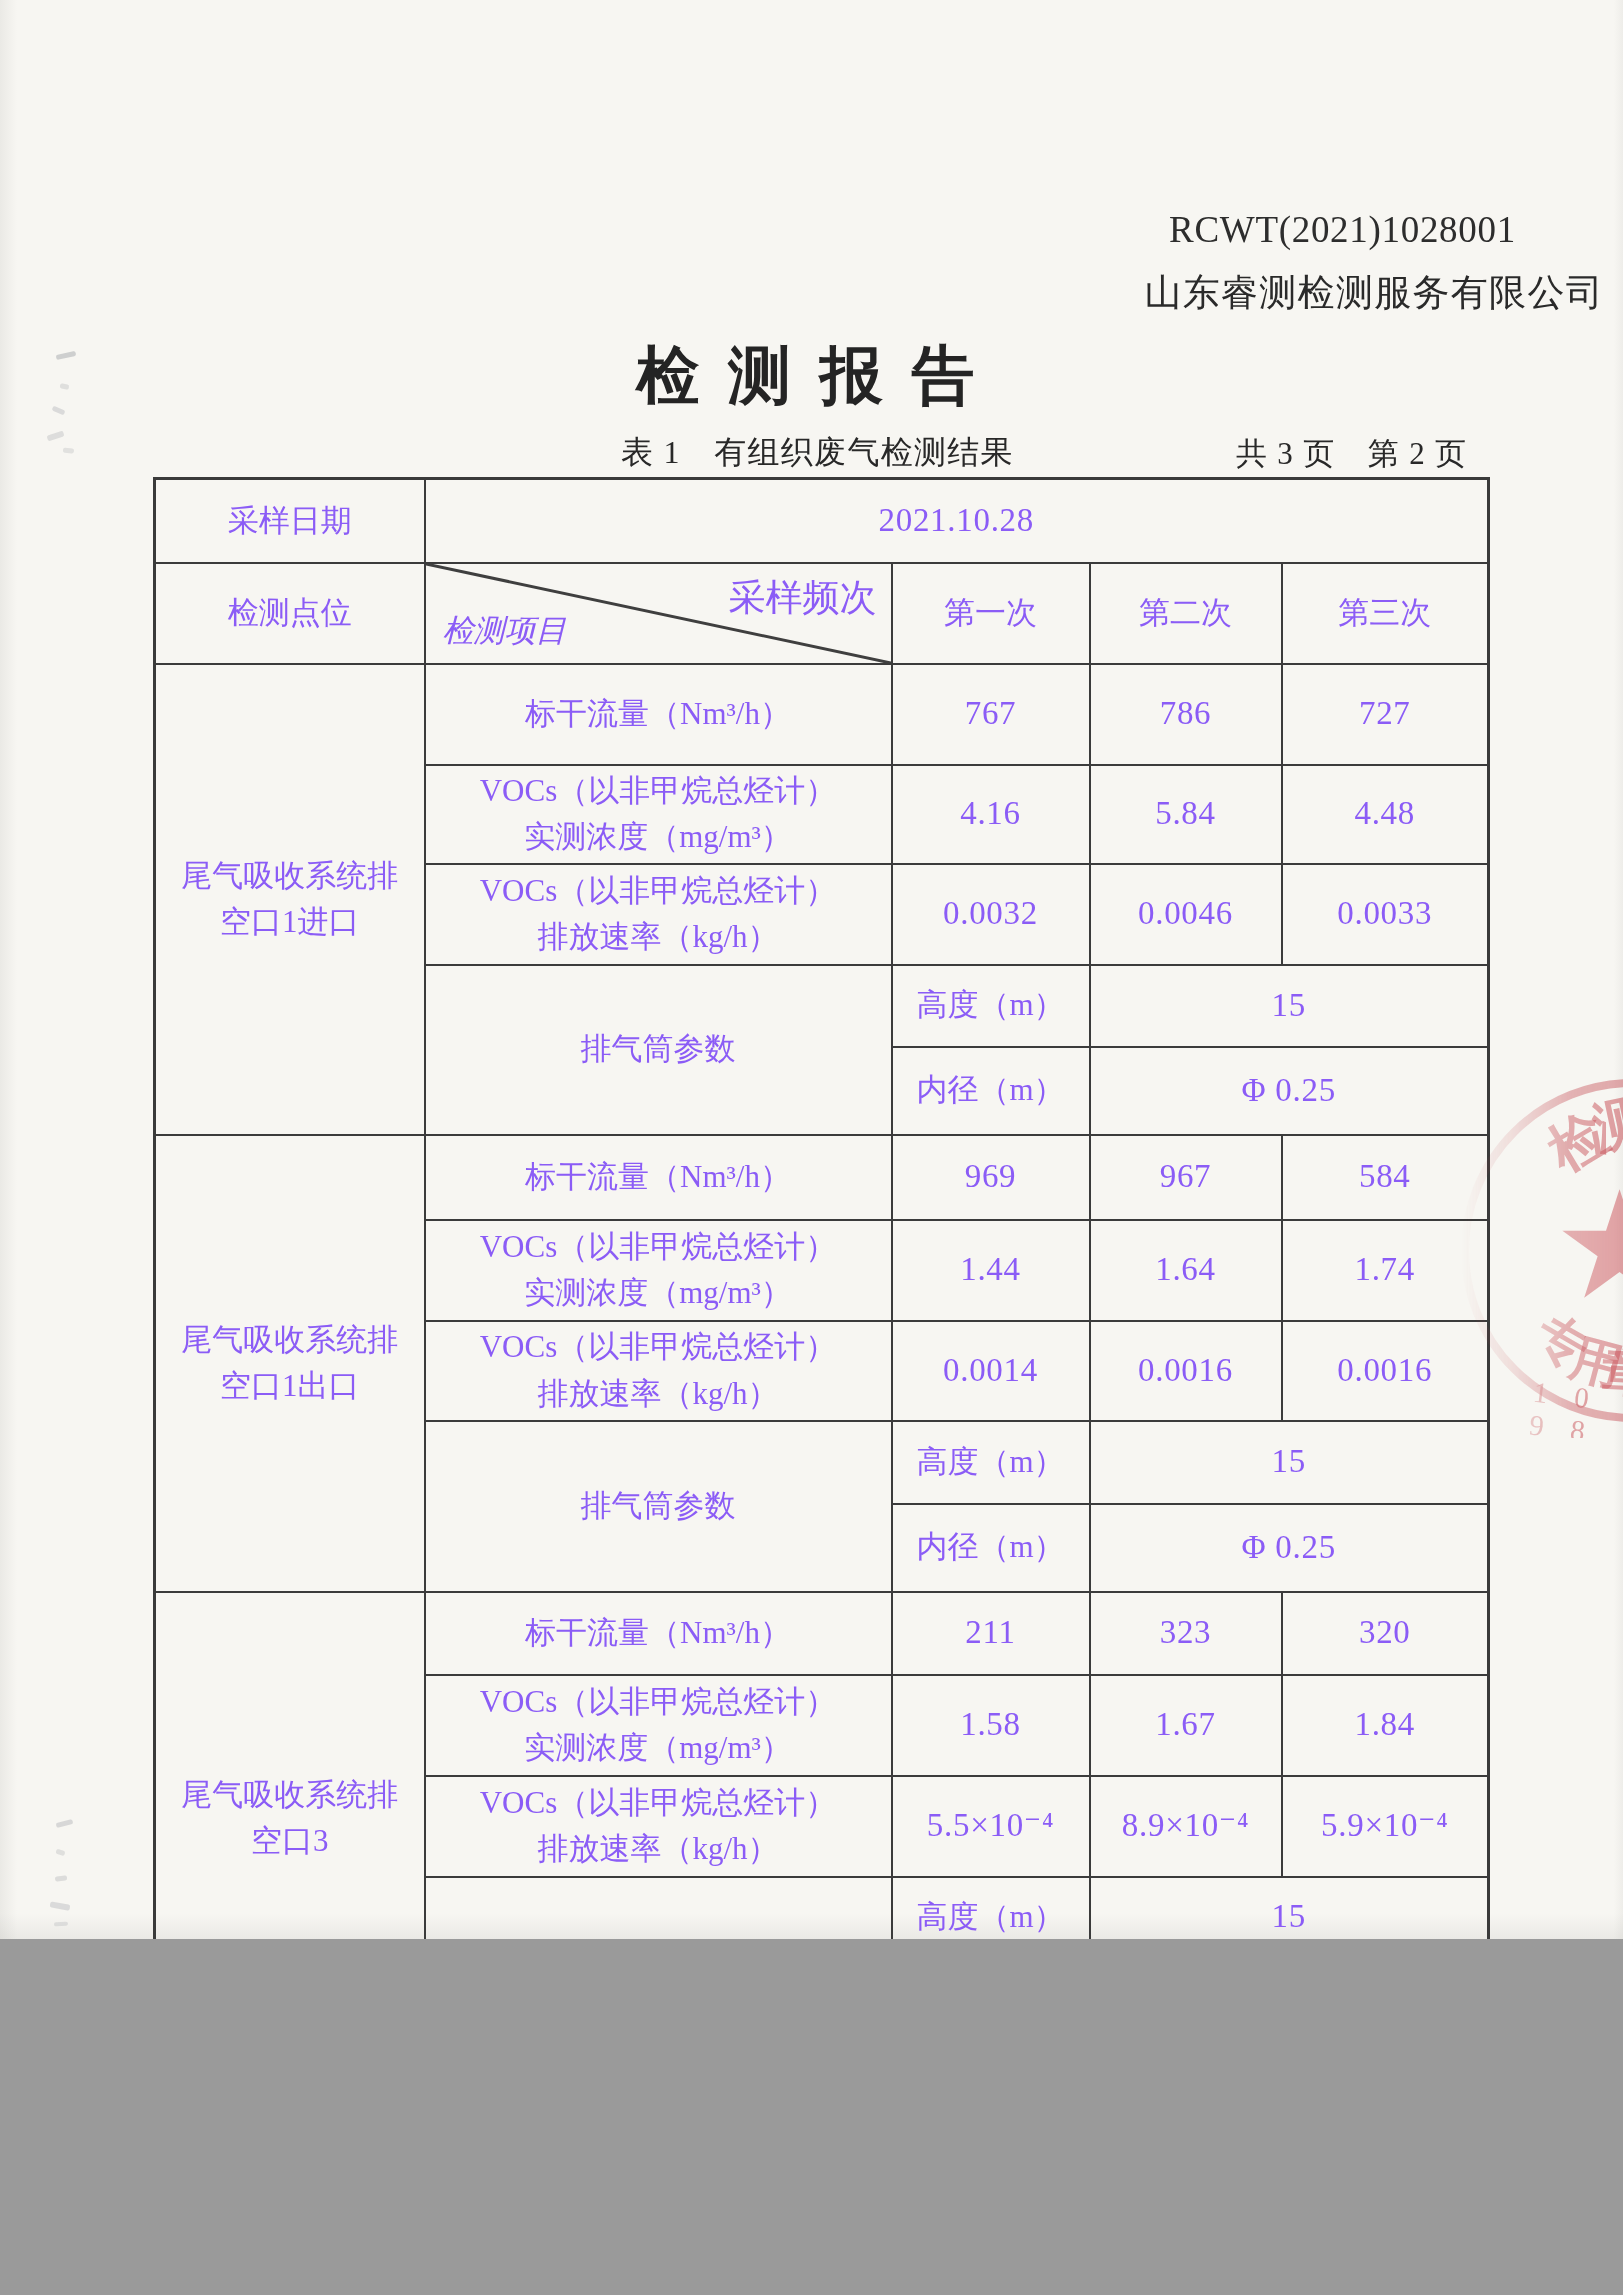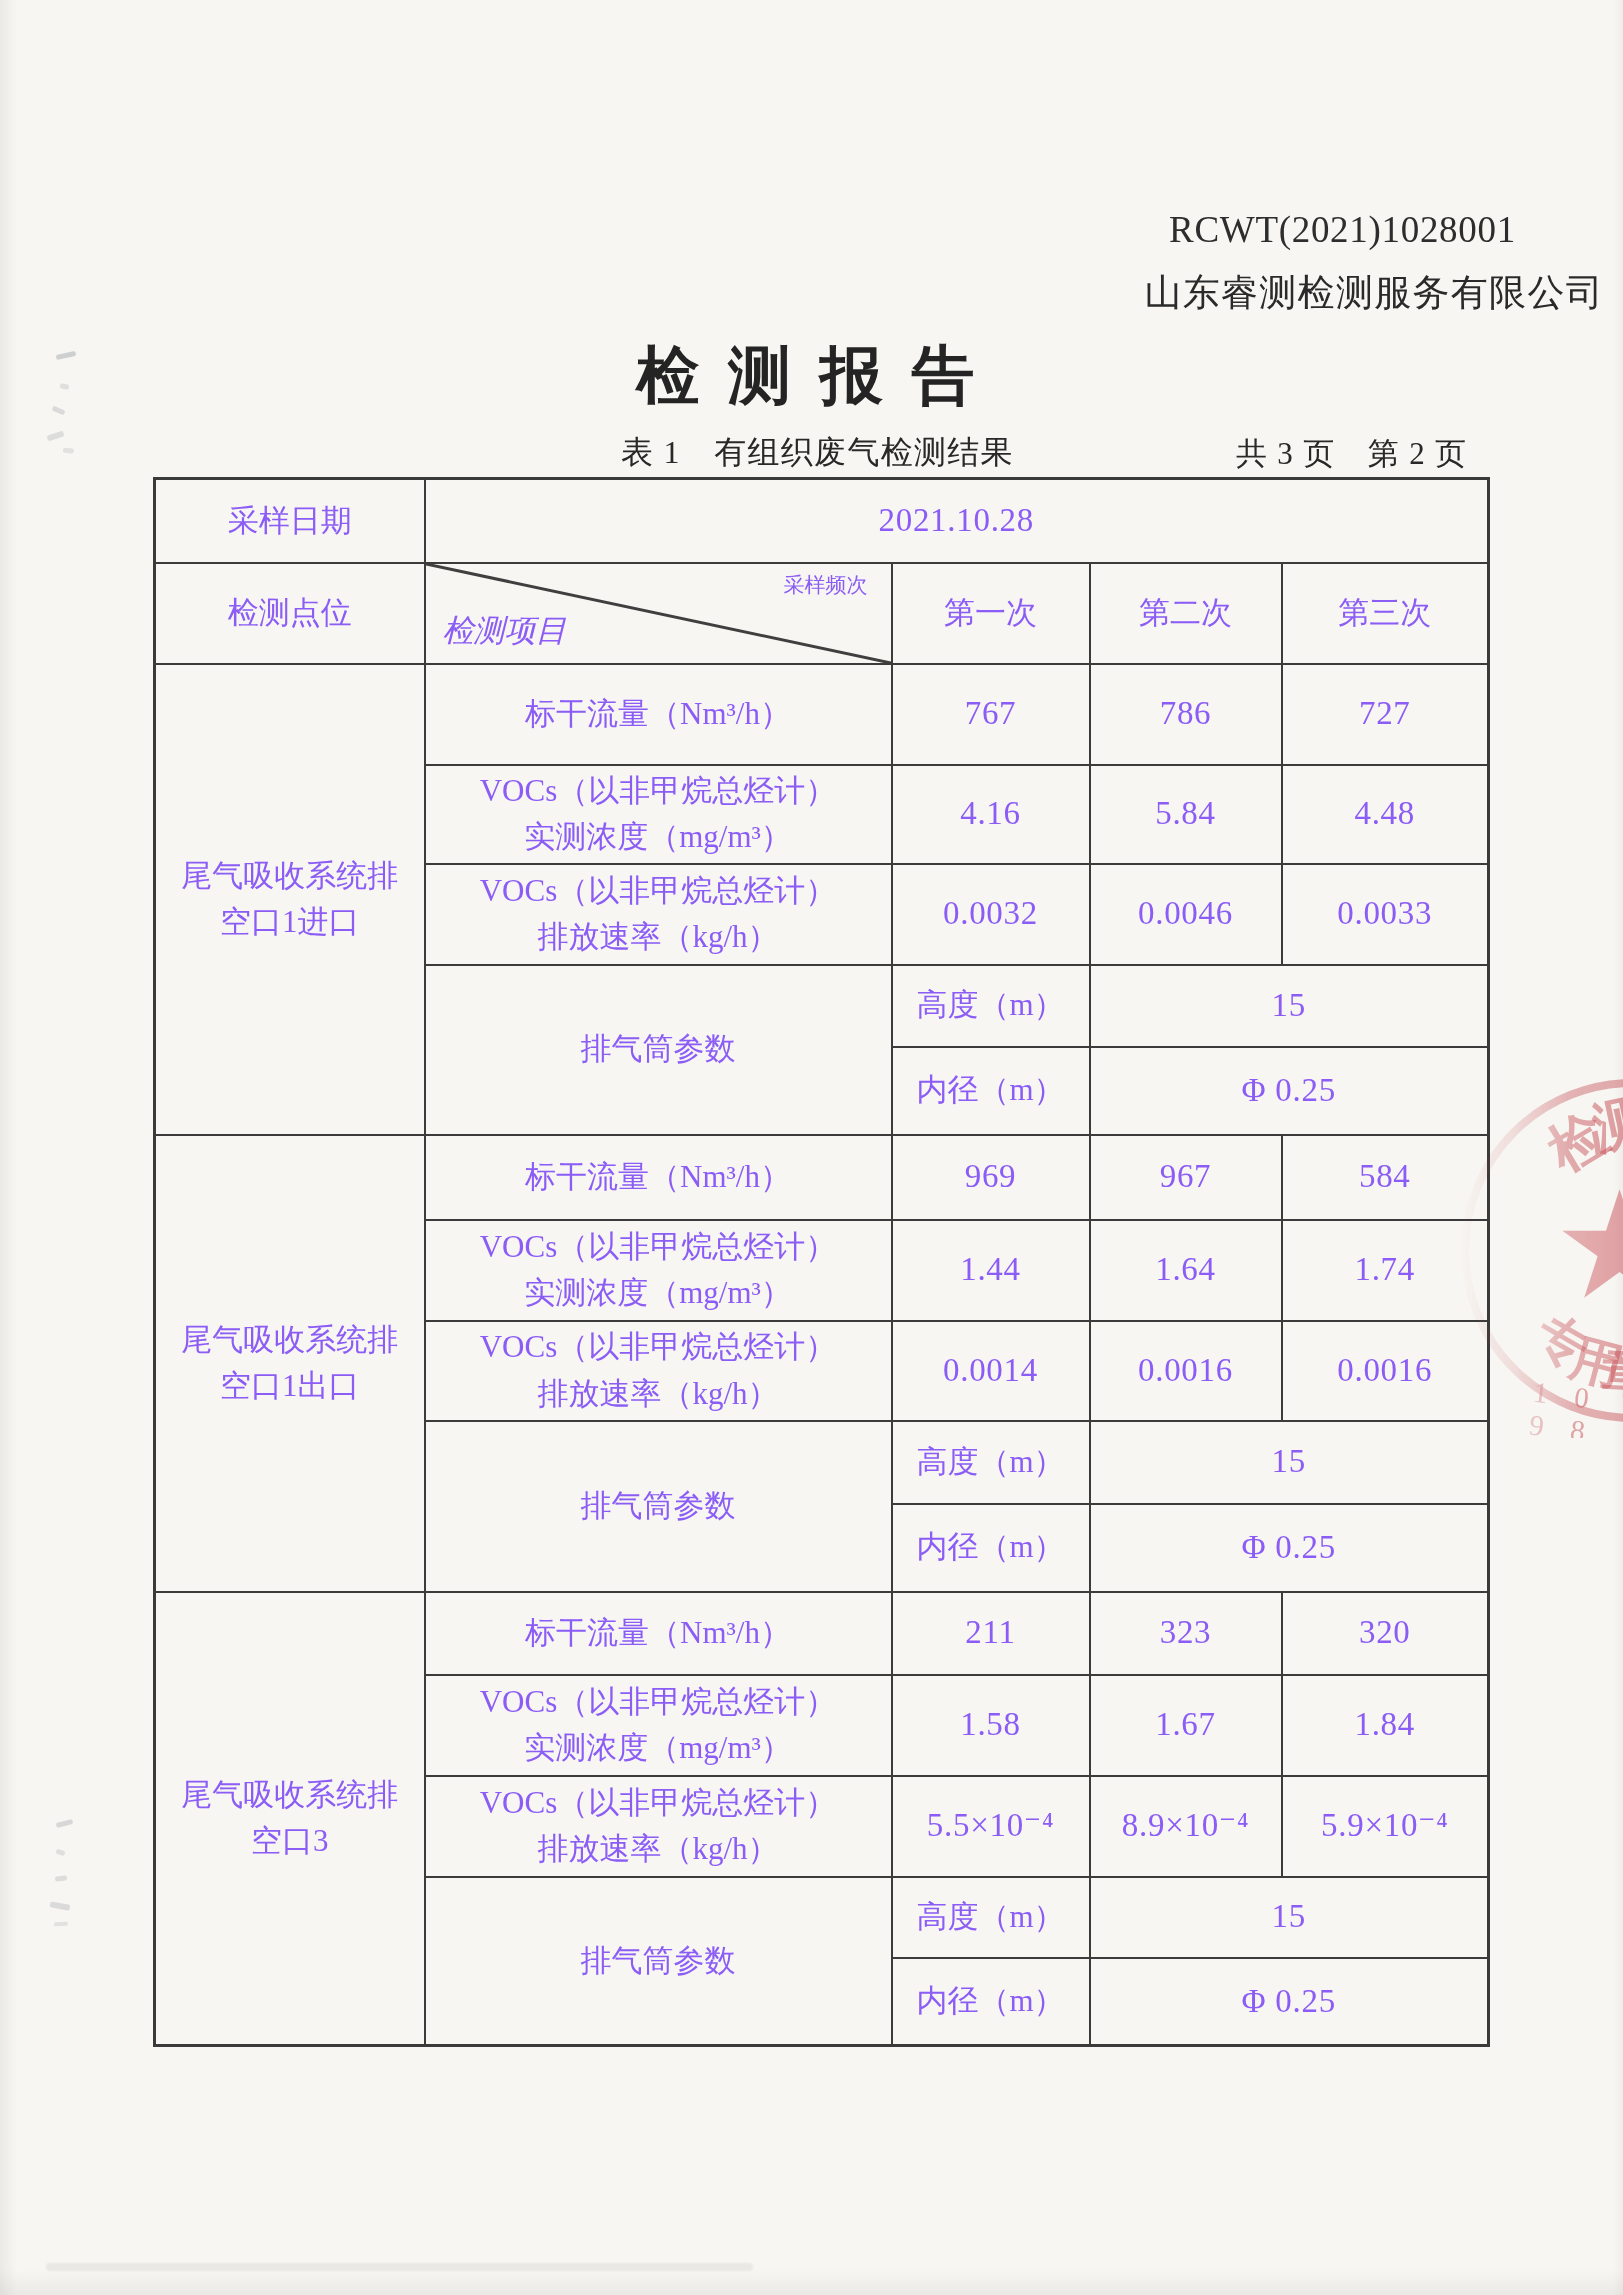--- a/index.html
+++ b/index.html
@@ -1,18 +1,18 @@
 <!DOCTYPE html>
 <html style="font-size:10.5px"><head>
 <meta charset="utf-8">
 <style>
   html,body{margin:0;padding:0;background:#9a9a9a;}
   #page{
     position:relative;
-    width:1623px;height:2295px;
+    width:1623px;height:1939px;
     background:#f7f6f2;
     overflow:hidden;
     font-family:"Liberation Serif","DejaVu Serif",serif;
     color:#282828;
   }
   
   #page::before{
     content:"";position:absolute;inset:0;pointer-events:none;
     background:
       linear-gradient(to right, rgba(120,120,118,0.10), rgba(120,120,118,0) 17px),
@@ -38,21 +38,21 @@
     line-height:1.5;
   }
   table.report{border:3.3px solid #3a3a3a;}
   td.pre{white-space:pre-line;}
   td.item-left{text-align:left;padding-left:25px;white-space:pre-line;line-height:1.62;}
   td.pt{line-height:1.65;}
   .num{font-size:33px;letter-spacing:0.7px;}
   
   td.diag{position:relative;}
   td.diag svg{position:absolute;left:0;top:0;width:100%;height:100%;display:block;}
-  .diag-top{position:absolute;top:6.5px;right:23px;font-size:21px;}
+  .diag-top{position:absolute;top:6.5px;right:14px;font-size:37px;}
   .diag-bottom{position:absolute;bottom:7.9px;left:17px;font-size:31px;font-style:italic;}
 
   
   .stamp{
     position:absolute;left:1454px;top:1071px;width:169px;height:367px;
     overflow:hidden;pointer-events:none;
     -webkit-mask-image:linear-gradient(to right, rgba(0,0,0,0) 4%, rgba(0,0,0,0.30) 34%, rgba(0,0,0,0.85) 68%, #000 100%);
     mask-image:linear-gradient(to right, rgba(0,0,0,0) 4%, rgba(0,0,0,0.30) 34%, rgba(0,0,0,0.85) 68%, #000 100%);
   }
   .stamp-ring{

